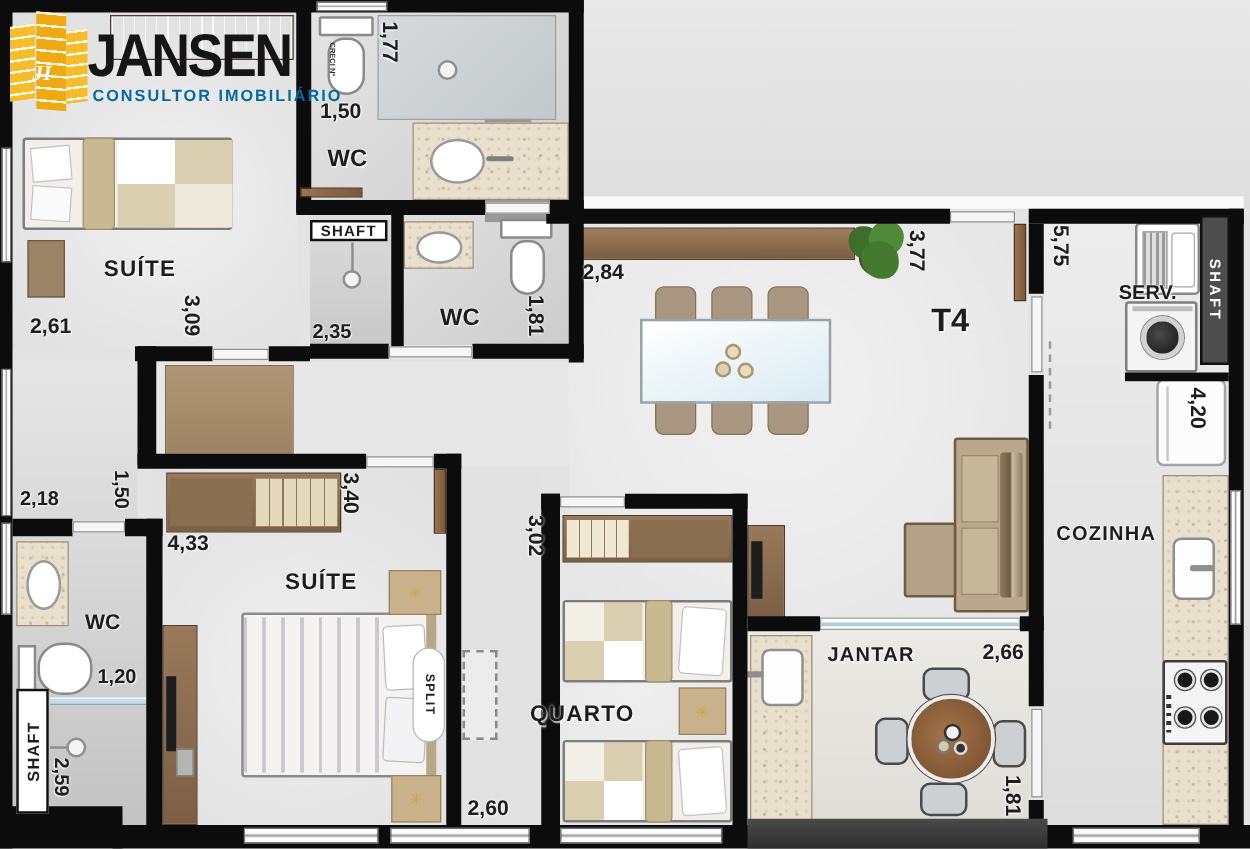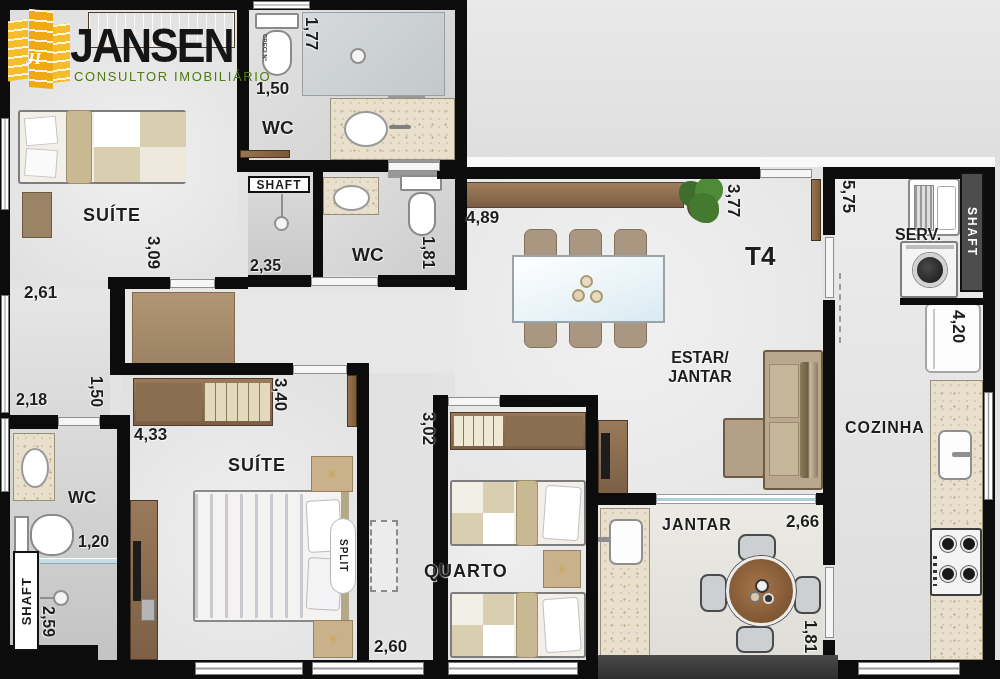--- a/index.html
+++ b/index.html
@@ -258,35 +258,31 @@
      <span class="lbl" style="position:static;font-size:12px;letter-spacing:1px;">SHAFT</span>
   </div>
   <div class="shaft-strip" style="left:960px;top:172px;width:24px;height:120px;background:#4d4d4d;">
      <span class="lbl v" style="position:static;font-size:12px;letter-spacing:2px;color:#fff;text-shadow:none;">SHAFT</span>
   </div>
   <div class="shaft-strip" style="left:13px;top:551px;width:26px;height:100px;">
      <span class="lbl vu" style="position:static;font-size:13px;letter-spacing:1px;">SHAFT</span>
   </div>
 
   <div class="lbl" style="left:83px;top:206px;font-size:18px;letter-spacing:1px;">SUÍTE</div>
-  <div class="lbl" style="left:24px;top:252px;font-size:17px;margin-top:32px;">2,61</div>
+  <div class="lbl" style="left:24px;top:252px;font-size:17px;">2,61</div>
   <div class="lbl v" style="left:145px;top:236px;font-size:17px;">3,09</div>
   <div class="lbl" style="left:256px;top:80px;font-size:17px;">1,50</div>
   <div class="lbl v" style="left:303px;top:17px;font-size:17px;">1,77</div>
   <div class="lbl" style="left:262px;top:118px;font-size:19px;">WC</div>
   <div class="lbl" style="left:250px;top:258px;font-size:16px;">2,35</div>
   <div class="lbl" style="left:352px;top:245px;font-size:19px;">WC</div>
   <div class="lbl v" style="left:420px;top:236px;font-size:17px;">1,81</div>
-  <div class="lbl" style="left:466px;top:209px;font-size:17px;">4,89</div>
+  <div class="lbl" style="left:466px;top:209px;font-size:17px;">2,84</div>
   <div class="lbl v" style="left:725px;top:184px;font-size:17px;">3,77</div>
   <div class="lbl" style="left:745px;top:243px;font-size:26px;font-weight:900;">T4</div>
-  <div class="lbl" style="left:650px;top:348px;width:100px;text-align:center;font-size:16px;line-height:1.2;">
-     <div>ESTAR/</div>
-     <div>JANTAR</div>
-  </div>
   <div class="lbl v" style="left:840px;top:180px;font-size:17px;">5,75</div>
   <div class="lbl" style="left:895px;top:227px;font-size:16px;">SERV.</div>
   <div class="lbl v" style="left:950px;top:310px;font-size:17px;">4,20</div>
   <div class="lbl" style="left:845px;top:420px;font-size:16px;letter-spacing:1px;">COZINHA</div>
   <div class="lbl" style="left:845px;top:636px;font-size:17px;margin-top:48px;">1,70</div>
   <div class="lbl" style="left:16px;top:392px;font-size:16px;">2,18</div>
   <div class="lbl v" style="left:88px;top:376px;font-size:16px;">1,50</div>
   <div class="lbl" style="left:134px;top:426px;font-size:17px;">4,33</div>
   <div class="lbl v" style="left:272px;top:378px;font-size:17px;">3,40</div>
   <div class="lbl" style="left:228px;top:456px;font-size:18px;letter-spacing:1px;">SUÍTE</div>
@@ -301,17 +297,17 @@
   <div class="lbl v" style="left:802px;top:620px;font-size:17px;">1,81</div>
 
   <div id="logo">
     <div class="abs" style="left:0;top:2px;width:62px;height:82px;padding-left:44px;">
        <div class="abs" style="left:0px;top:10px;width:20px;height:60px;background:#f6bd2b;transform:skewY(-8deg);background-image:repeating-linear-gradient(180deg,rgba(255,255,255,.85) 0 2px,transparent 2px 9px);"></div>
        <div class="abs" style="left:21px;top:0px;width:24px;height:78px;background:#efa912;transform:skewY(5deg);background-image:repeating-linear-gradient(180deg,rgba(255,255,255,.85) 0 2px,transparent 2px 10px);"></div>
        <div class="abs" style="left:45px;top:14px;width:17px;height:58px;background:#f6bd2b;transform:skewY(-7deg);background-image:repeating-linear-gradient(180deg,rgba(255,255,255,.85) 0 2px,transparent 2px 9px);"></div>
        <div class="abs lbl" style="left:18px;top:40px;color:#fff;font-size:17px;font-style:italic;text-shadow:none;font-family:'Liberation Serif',serif;">JI</div>
     </div>
     <div class="abs lbl" style="left:62px;top:16px;font-size:43px;font-weight:900;letter-spacing:-2px;color:#151515;transform:scaleY(1.12);text-shadow:none;">JANSEN</div>
-    <div class="abs lbl" style="left:66px;top:62px;font-size:13px;font-weight:400;letter-spacing:1.6px;color:#4d7c0f;text-shadow:none;">CONSULTOR IMOBILIÁRIO</div>
+    <div class="abs lbl" style="left:66px;top:62px;font-size:13px;font-weight:700;letter-spacing:1.6px;color:#0369a1;text-shadow:none;">CONSULTOR IMOBILIÁRIO</div>
     <div class="abs lbl v" style="left:254px;top:26px;font-size:6px;color:#333;text-shadow:none;">CRECI Nº</div>
   </div>
 
 </div>
 
 </body></html>

